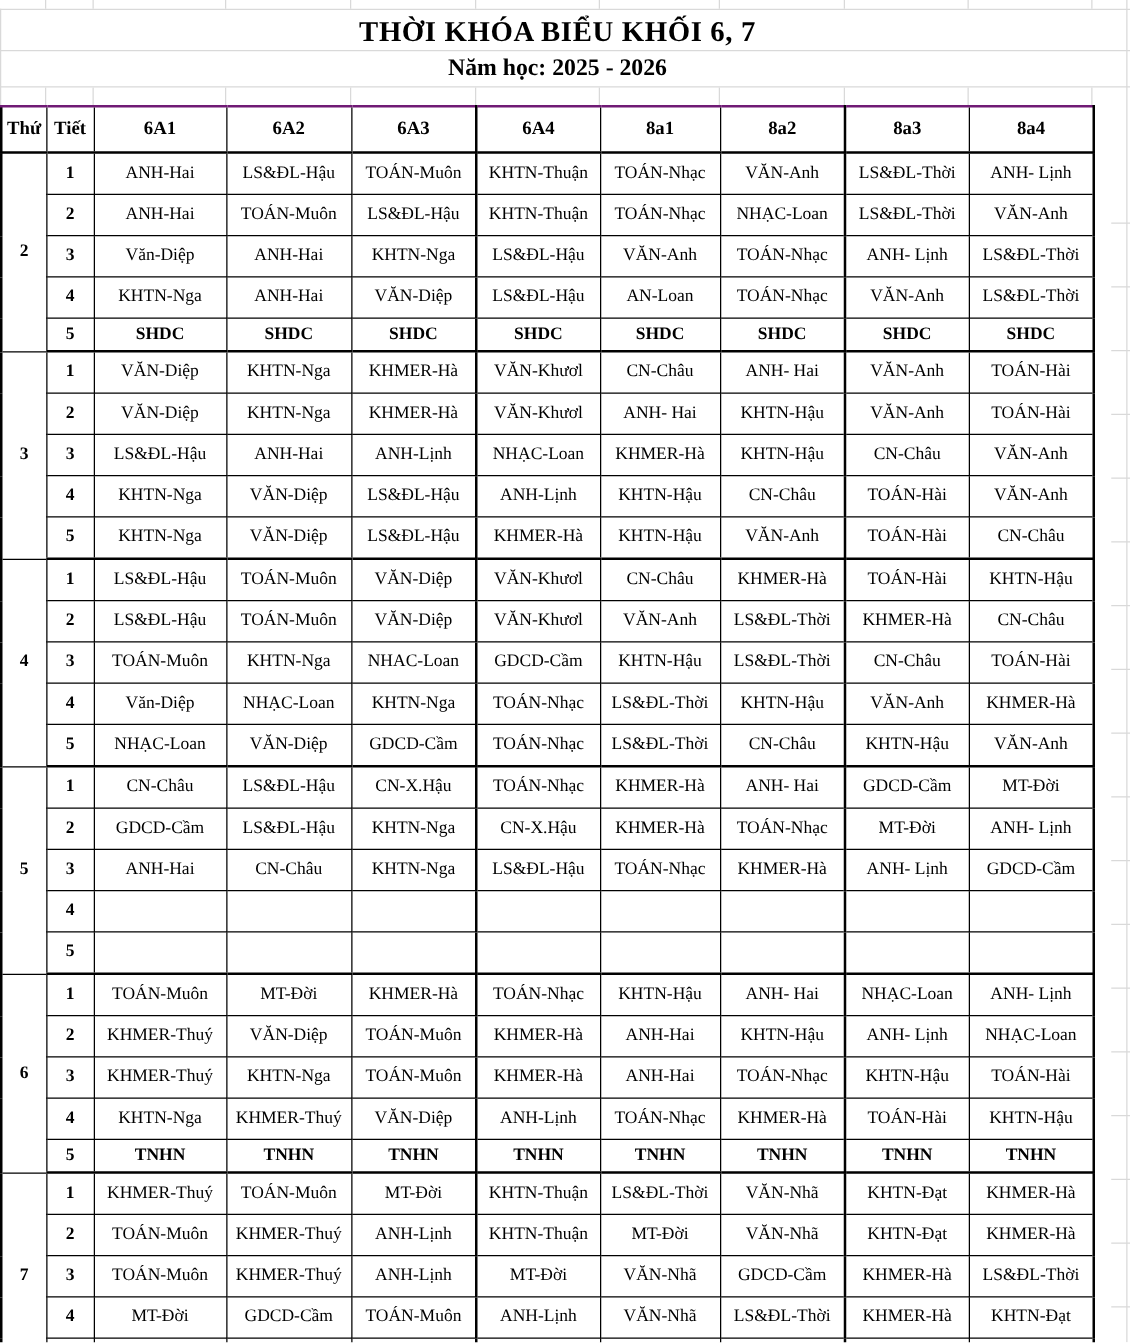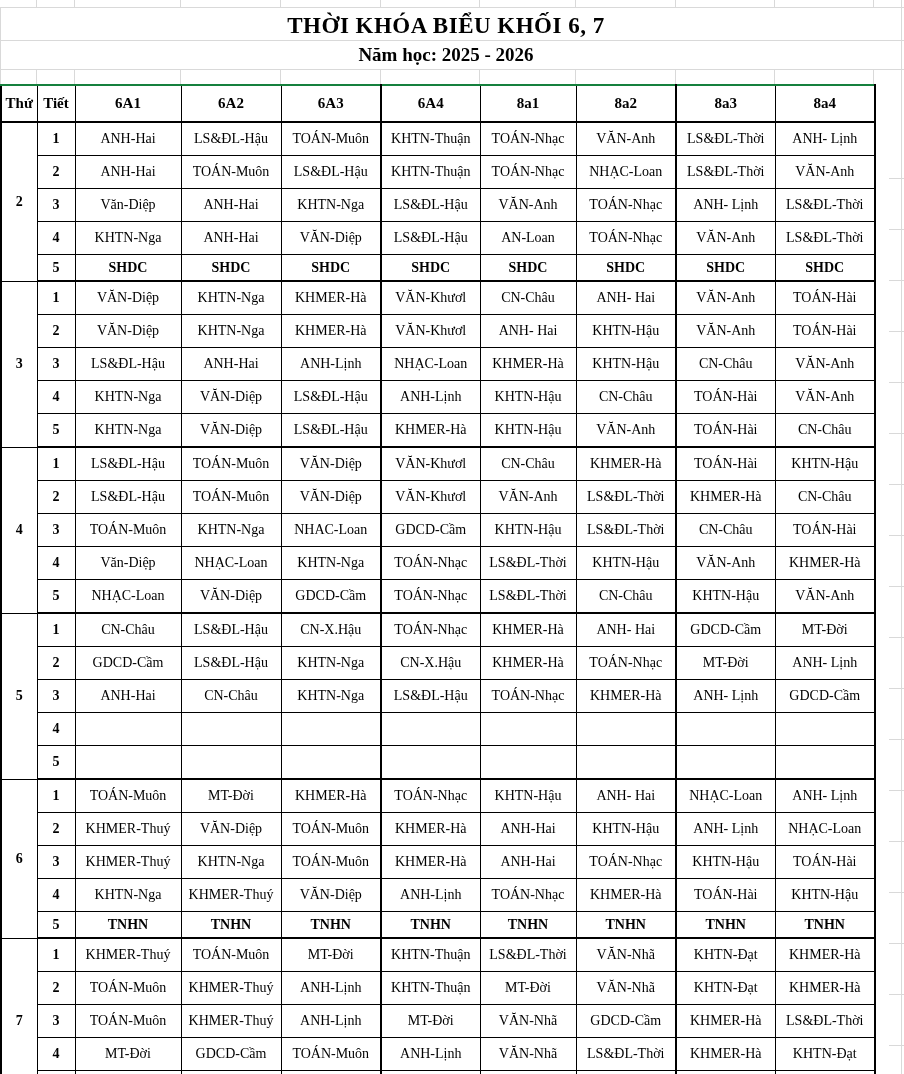--- a/index.html
+++ b/index.html
@@ -17,21 +17,21 @@
     font-size:19px;font-weight:bold;
   }
   table.tkb{
     position:absolute;top:84px;left:0;border-collapse:collapse;table-layout:fixed;
     background:#fff;
   }
   table.tkb th, table.tkb td{
     border:1px solid #000;text-align:center;vertical-align:middle;
     padding:0 1px;overflow:hidden;white-space:nowrap;
   }
-  table.tkb th{font-size:15px;font-weight:bold;height:35px;border-top:2px solid #15803d;border-bottom:2px solid #000;}
+  table.tkb th{font-size:15px;font-weight:bold;height:35px;border-top:2px solid #701a75;border-bottom:2px solid #000;}
   table.tkb td{font-size:14px;height:32px;}
   tr.r-sp td{height:25px;font-weight:bold;}
   td.day-cell{font-size:15px;font-weight:bold;}
   td.period-cell{font-size:14px;font-weight:bold;}
   .pg{border-right:2px solid #000 !important;}
   .edgeL{border-left:2px solid #000 !important;}
   .edgeR{border-right:2px solid #000 !important;}
   tr.day-end td{border-bottom:2px solid #000;}
 </style>
 </head>

